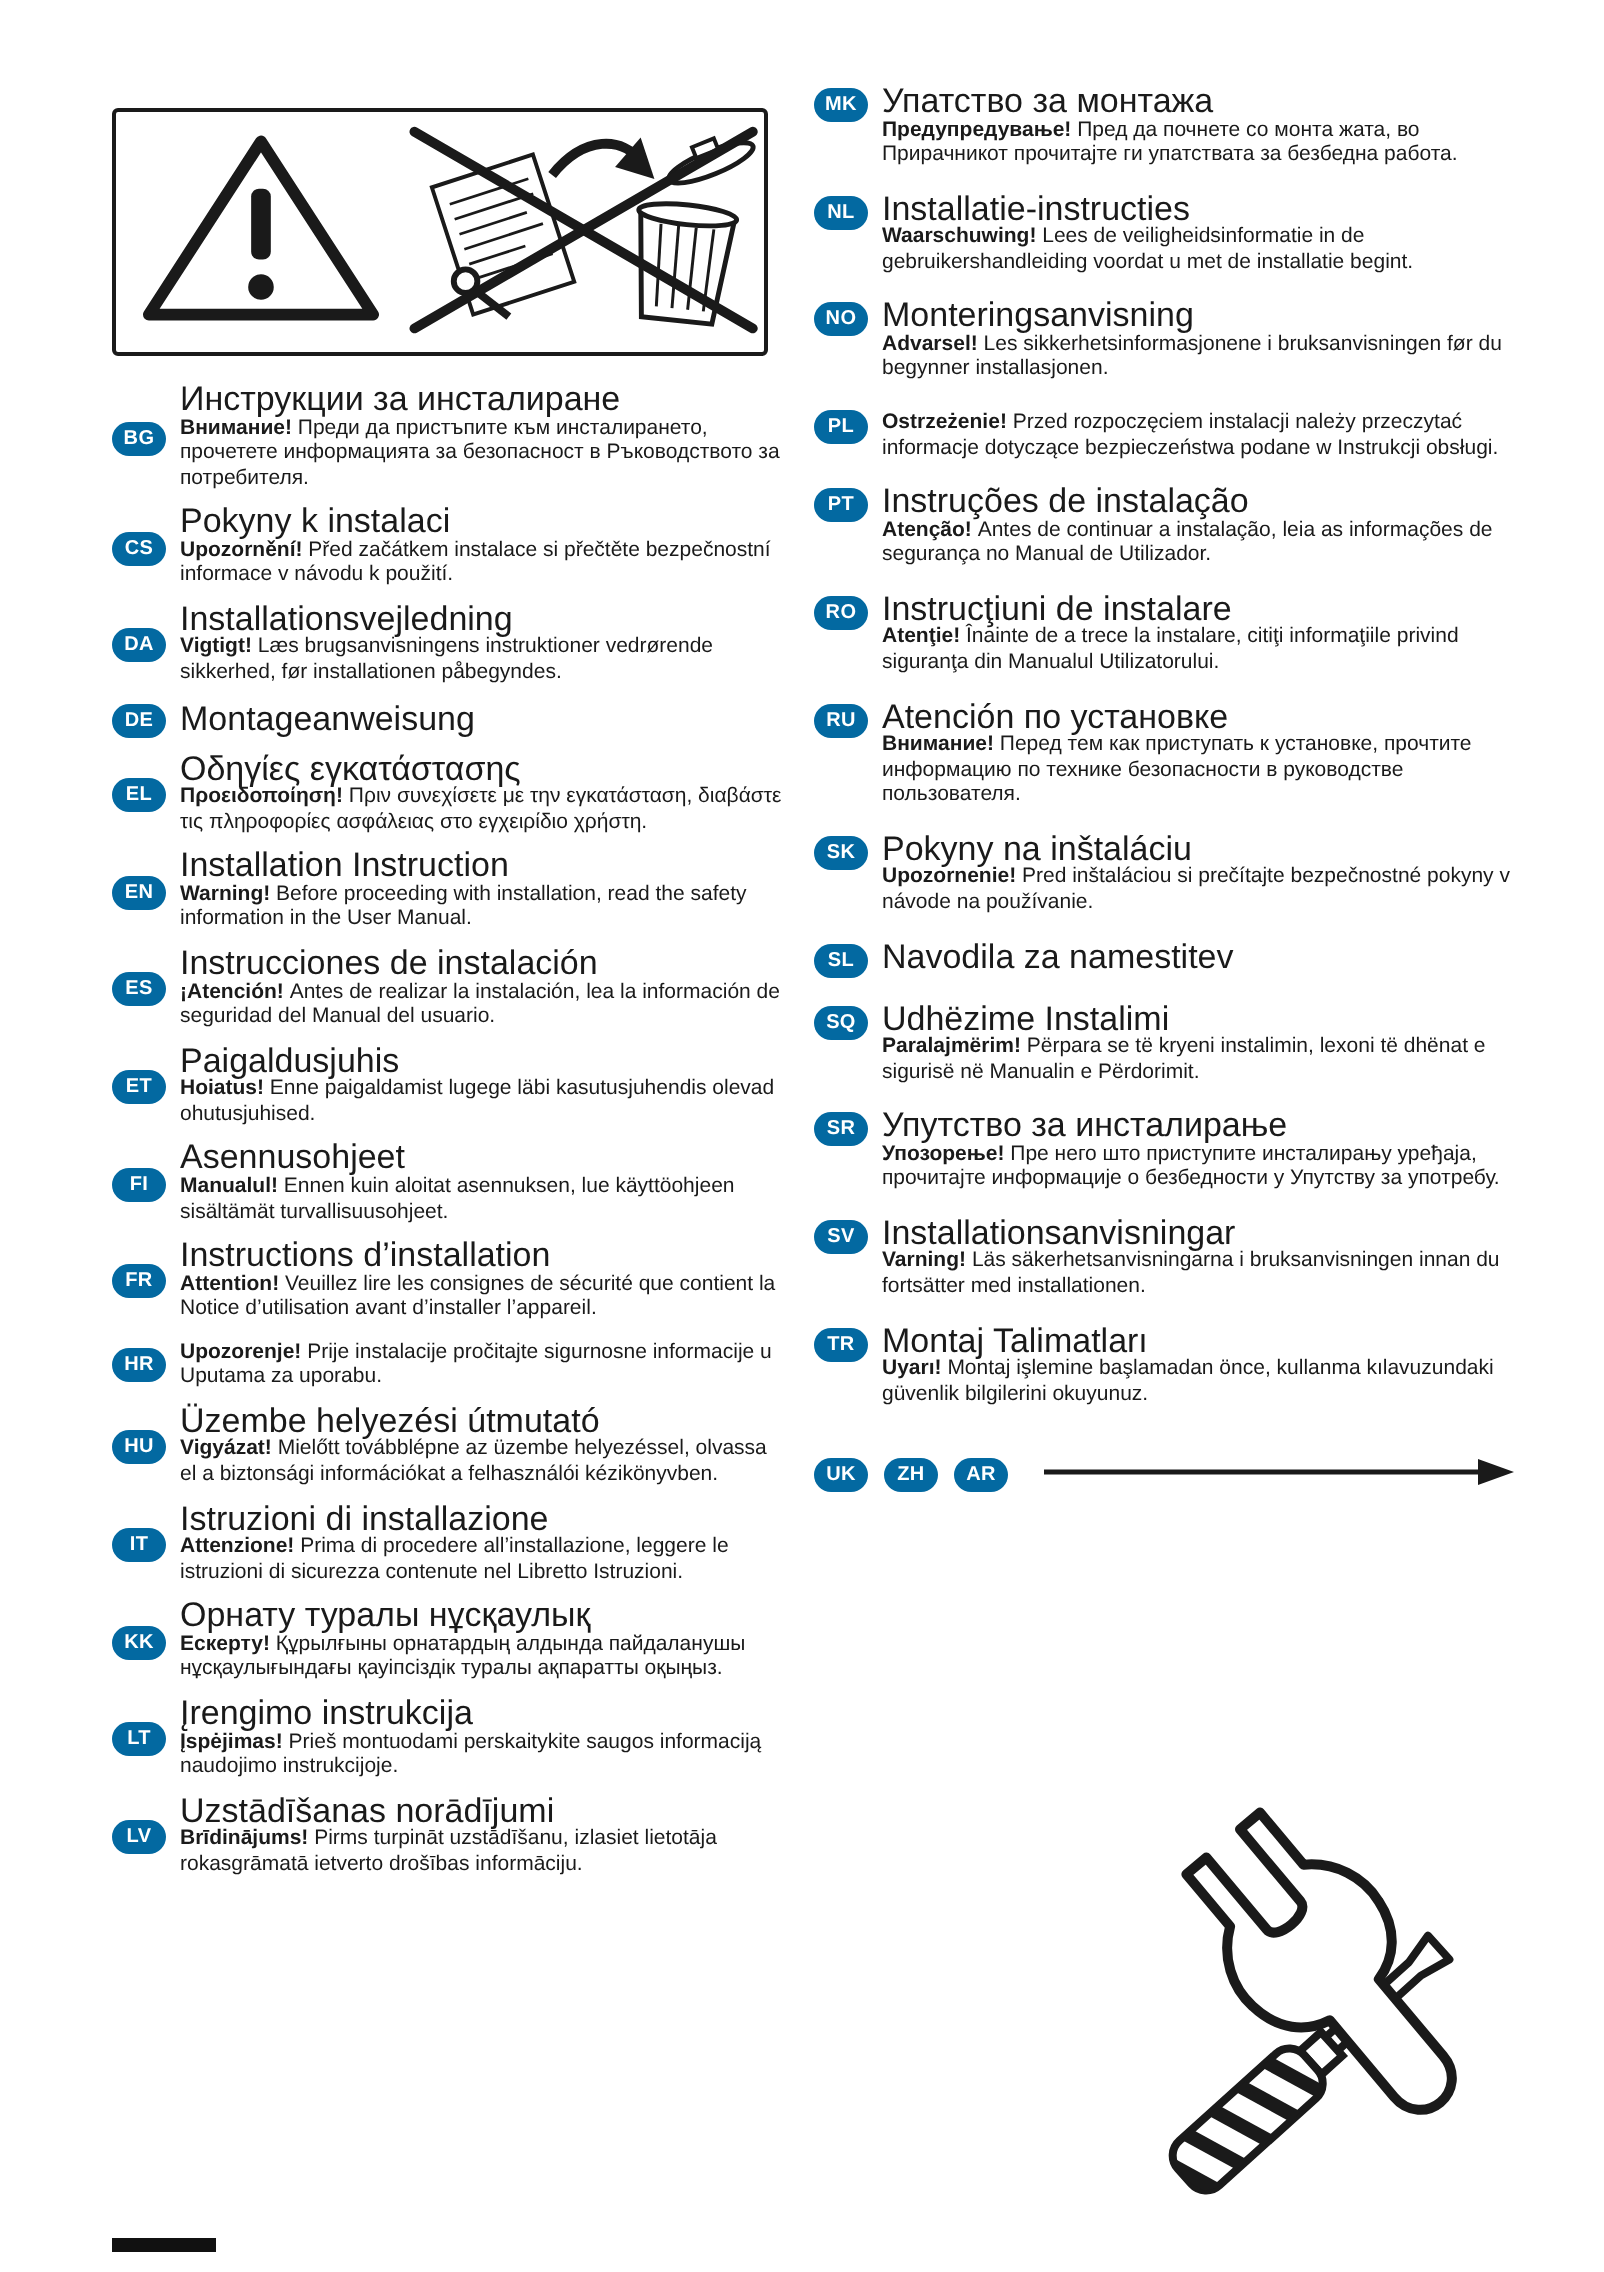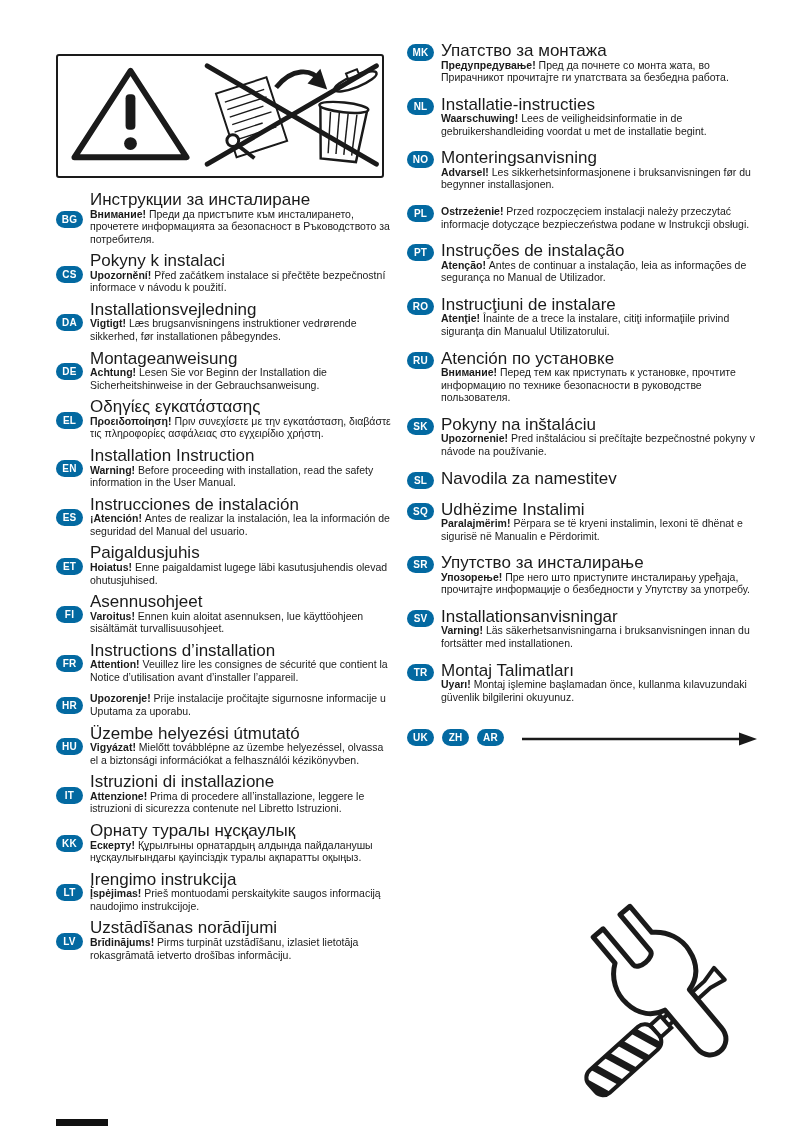--- a/index.html
+++ b/index.html
@@ -39,21 +39,21 @@
     display:inline-flex;align-items:center;justify-content:center;
     margin-top:0px;
     letter-spacing:.2px;
   }
   .entry-text{flex:1;min-width:0;}
   .entry-title{font-size:17px;line-height:13.5px;margin-bottom:1px;}
   .entry-body{font-size:10.5px;line-height:12.6px;}
   .entry-emph{font-weight:bold;}
 
   .more-langs{
-    display:flex;align-items:flex-end;gap:8px;
+    display:flex;align-items:flex-start;gap:8px;
     margin-top:26px;
   }
   .more-langs .arrow-wrap{flex:1;display:flex;align-items:center;margin-left:8px;}
   .more-langs svg{display:block;}
 
   .tools-icon{
     position:absolute;
     left:548px;top:878px;
     width:225px;height:235px;
   }
@@ -145,21 +145,20 @@
     <div class="entry-text">
       <div class="entry-title">Installationsvejledning</div>
       <div class="entry-body"><span class="entry-emph">Vigtigt! </span><span class="entry-rest">Læs brugsanvisningens instruktioner vedrørende sikkerhed, før installationen påbegyndes.</span></div>
     </div>
   </div>
 
   <div class="entry">
     <span class="badge">DE</span>
     <div class="entry-text">
       <div class="entry-title">Montageanweisung</div>
-      <div class="entry-body"><span class="entry-emph">Achtung! </span><span class="entry-rest">Lesen Sie vor Beginn der Installation die Sicherheitshinweise in der Gebrauchsanweisung.</span></div>
     </div>
   </div>
 
   <div class="entry">
     <span class="badge">EL</span>
     <div class="entry-text">
       <div class="entry-title">Οδηγίες εγκατάστασης</div>
       <div class="entry-body"><span class="entry-emph">Προειδοποίηση! </span><span class="entry-rest">Πριν συνεχίσετε με την εγκατάσταση, διαβάστε τις πληροφορίες ασφάλειας στο εγχειρίδιο χρήστη.</span></div>
     </div>
   </div>
@@ -185,21 +184,21 @@
     <div class="entry-text">
       <div class="entry-title">Paigaldusjuhis</div>
       <div class="entry-body"><span class="entry-emph">Hoiatus! </span><span class="entry-rest">Enne paigaldamist lugege läbi kasutusjuhendis olevad ohutusjuhised.</span></div>
     </div>
   </div>
 
   <div class="entry">
     <span class="badge">FI</span>
     <div class="entry-text">
       <div class="entry-title">Asennusohjeet</div>
-      <div class="entry-body"><span class="entry-emph">Varoitus! </span><span class="entry-rest">Ennen kuin aloitat asennuksen, lue käyttöohjeen sisältämät turvallisuusohjeet.</span></div>
+      <div class="entry-body"><span class="entry-emph">Manualul! </span><span class="entry-rest">Ennen kuin aloitat asennuksen, lue käyttöohjeen sisältämät turvallisuusohjeet.</span></div>
     </div>
   </div>
 
   <div class="entry">
     <span class="badge">FR</span>
     <div class="entry-text">
       <div class="entry-title">Instructions d’installation</div>
       <div class="entry-body"><span class="entry-emph">Attention! </span><span class="entry-rest">Veuillez lire les consignes de sécurité que contient la Notice d’utilisation avant d’installer l’appareil.</span></div>
     </div>
   </div>

